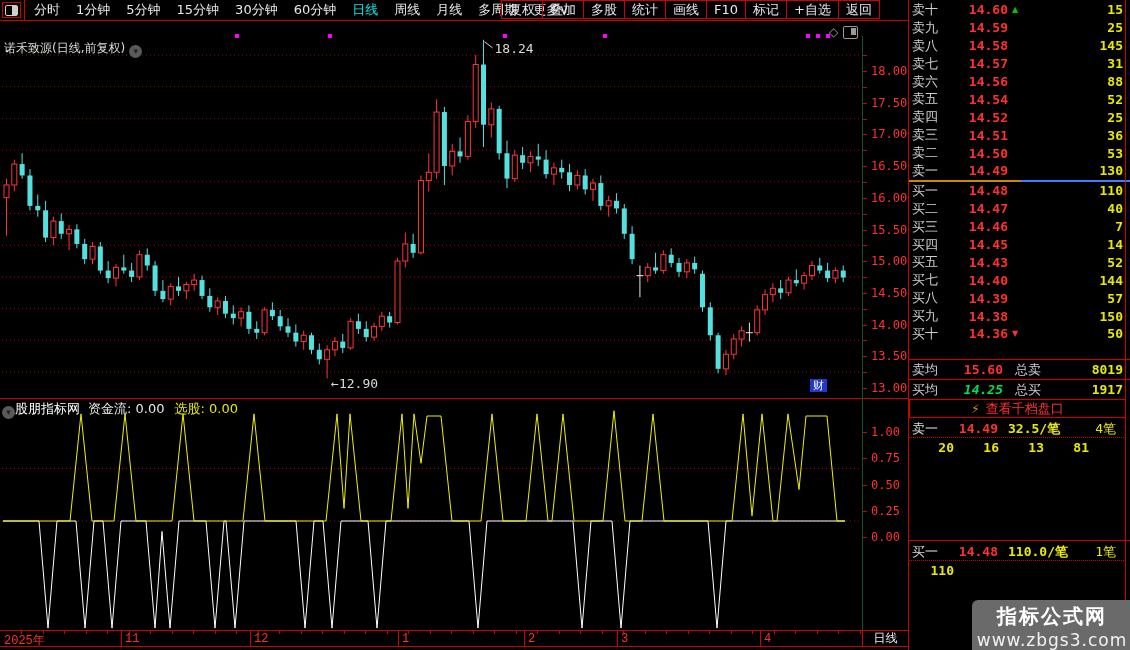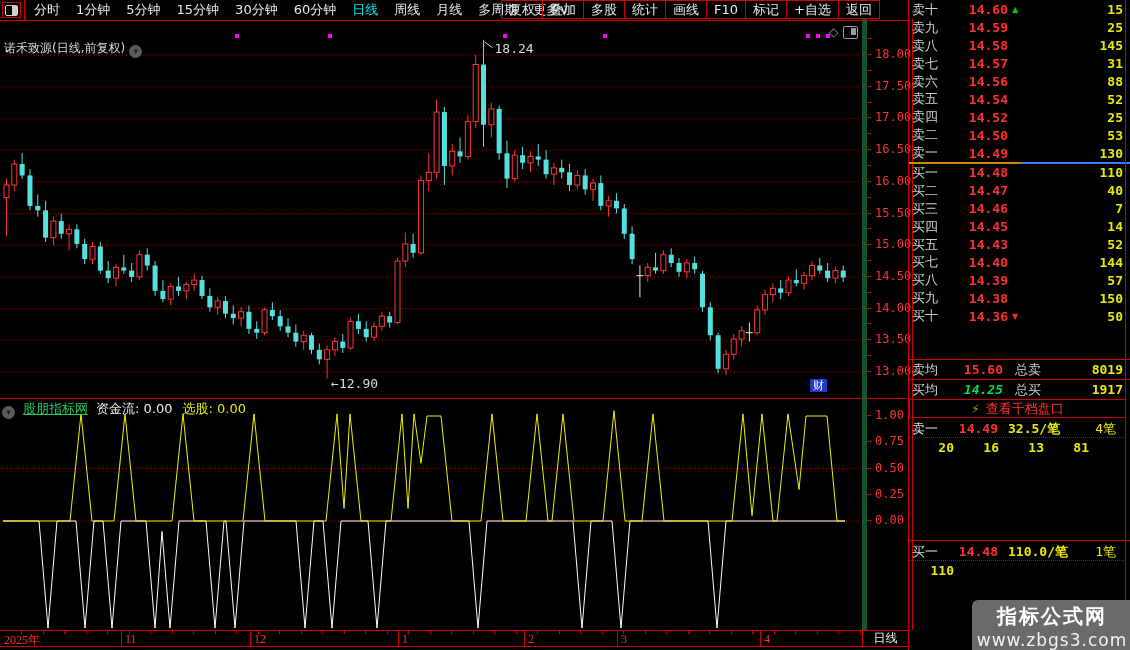--- a/index.html
+++ b/index.html
@@ -25,33 +25,33 @@
                color:#222;font-size:9px;line-height:12px;text-align:center;vertical-align:-2px;margin-left:4px;}
   #main-svg{position:absolute;left:0;top:20px;}
   #ind-svg{position:absolute;left:0;top:398px;}
   #fin-badge{position:absolute;left:810px;top:379px;width:17px;height:13px;background:#2238c8;
              color:#fff;font-size:11px;line-height:13px;text-align:center;z-index:6;}
   #diamond-icon{position:absolute;left:829px;top:25px;color:#9a9a9a;font-size:12px;z-index:6;}
   #panel2-icon{position:absolute;left:843px;top:26px;width:13px;height:11px;border:1px solid #9a9a9a;
                border-radius:2px;z-index:6;}
   #panel2-icon .fill{position:absolute;right:1px;top:1px;width:5px;height:7px;background:#9a9a9a;}
   
-  #price-axis{position:absolute;left:862px;top:19px;width:45px;height:611px;
-              border-left:5px solid #14532d;border-right:1px solid #d00000;}
+  #price-axis{position:absolute;left:862px;top:36px;width:45px;height:611px;
+              border-left:1px solid #14532d;border-right:1px solid #d00000;}
   .pt{position:absolute;left:8px;color:#ff3030;font-size:12px;font-family:"DejaVu Sans Mono",monospace;}
   .tick{position:absolute;left:0;width:4px;height:1px;background:#d00000;}
   
   #ind-header{position:absolute;left:2px;top:400px;font-size:13px;z-index:5;white-space:nowrap;}
-  #ind-header .src{color:#22c55e;margin-left:8px;text-decoration:underline;}
+  #ind-header .src{color:#ffffff;margin-left:0;}
   #ind-header .f1{color:#e8e8e8;margin-left:8px;}
   #ind-header .f2{color:#e8e800;margin-left:10px;}
   
   #date-axis{position:absolute;left:0;top:630px;width:862px;height:15px;
              border-top:1px solid #d00000;border-bottom:1px solid #d00000;}
-  .dl{position:absolute;top:1px;color:#ff3030;font-size:12px;font-family:Liberation Serif, serif;white-space:nowrap;}
+  .dl{position:absolute;top:1px;color:#ff3030;font-size:12px;font-family:Liberation Mono, monospace;white-space:nowrap;}
   .dcell{position:absolute;top:0;width:1px;height:15px;background:#d00000;}
   .dt{position:absolute;top:0;width:1px;height:3px;background:#d00000;}
   #period-cell{position:absolute;left:862px;top:630px;width:45px;height:15px;border:1px solid #d00000;
                color:#ececec;font-size:12px;line-height:15px;text-align:center;}
   
   #right-panel{position:absolute;left:908px;top:0;width:222px;height:650px;border-left:1px solid #d00000;}
   .ob-row{height:17.9px;display:flex;align-items:center;font-size:13px;}
   .ob-label{width:36px;color:#cfcfcf;margin-left:3px;}
   .ob-price{width:60px;text-align:right;color:#ff3030;font-weight:bold;font-family:"DejaVu Sans Mono",monospace;}
   .ob-flag{width:14px;font-size:8px;text-align:center;}
@@ -518,20 +518,26 @@
           <span class="ob-flag"></span>
           <span class="ob-vol">52</span>
         </div>
         <div class="ob-row">
           <span class="ob-label">卖四</span>
           <span class="ob-price">14.52</span>
           <span class="ob-flag"></span>
           <span class="ob-vol">25</span>
         </div>
         <div class="ob-row">
+          <span class="ob-label">卖三</span>
+          <span class="ob-price">14.51</span>
+          <span class="ob-flag"></span>
+          <span class="ob-vol">36</span>
+        </div>
+        <div class="ob-row">
           <span class="ob-label">卖二</span>
           <span class="ob-price">14.50</span>
           <span class="ob-flag"></span>
           <span class="ob-vol">53</span>
         </div>
         <div class="ob-row">
           <span class="ob-label">卖一</span>
           <span class="ob-price">14.49</span>
           <span class="ob-flag"></span>
           <span class="ob-vol">130</span>

